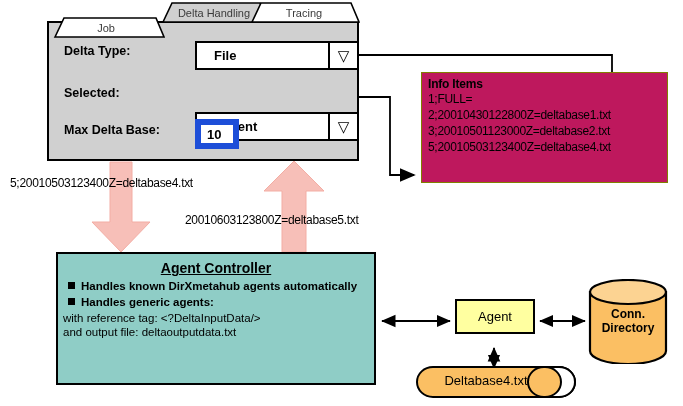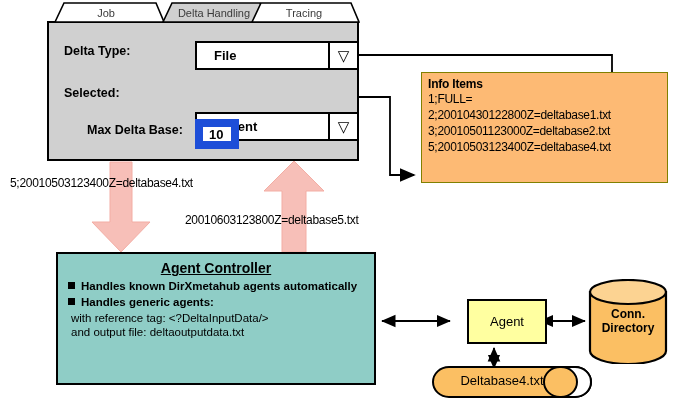--- a/index.html
+++ b/index.html
@@ -19,76 +19,76 @@
   .tabbg{position:absolute;left:0;top:0;width:100%;height:100%;z-index:1;}
 
   .row{position:absolute;display:flex;align-items:center;text-align:right;}
   .fieldlabel{font-size:12.5px;font-weight:bold;color:#000;}
   .combo{position:relative;background:#fff;border:2px solid #000;box-sizing:border-box;
          height:29px;display:flex;align-items:center;}
   .combo .val{font-size:13px;font-weight:bold;color:#000;padding-left:17px;}
   .combo .arrowbox{position:absolute;right:0;top:0;bottom:0;width:27px;
                    border-left:2px solid #000;display:flex;align-items:center;justify-content:center;
                    font-size:15px;line-height:1;color:#000;}
-  .txtbox{background:#fff;border:8px solid #1d4ed8;box-sizing:border-box;height:30px;width:44px;
+  .txtbox{background:#fff;border:6px solid #1d4ed8;box-sizing:border-box;height:30px;width:44px;
           display:flex;align-items:center;}
   .txtbox .val{font-size:13px;font-weight:bold;padding-left:6px;}
 
   
   #info-items{position:absolute;left:421px;top:72px;width:247px;height:111px;
-              background:#fdba74;border:1px solid #808000;box-sizing:border-box;
+              background:#be185d;border:1px solid #808000;box-sizing:border-box;
               padding:4px 0 0 6px;}
   #info-items .title{font-size:12px;font-weight:bold;color:#000;letter-spacing:-0.2px;}
   #info-items .line{font-size:12px;color:#000;letter-spacing:-0.3px;line-height:16px;white-space:nowrap;}
 
   
   .flowlabel{position:absolute;font-size:12px;color:#000;letter-spacing:-0.3px;white-space:nowrap;}
 
   
   #agent-controller{position:absolute;left:56px;top:252px;width:320px;height:133px;
                     background:#8fcdc6;border:2px solid #000;box-sizing:border-box;}
   #agent-controller .ac-title{text-align:center;font-size:14px;font-weight:bold;margin-top:6px;color:#000;text-decoration:underline;}
   #agent-controller ul{list-style:none;margin:4px 0 0 0;padding:0 6px 0 10px;}
   #agent-controller li{font-size:11.5px;font-weight:bold;color:#000;line-height:13.5px;
                        position:relative;padding-left:13px;margin-bottom:2px;}
   #agent-controller li .bullet{position:absolute;left:0;top:2px;width:7px;height:7px;background:#000;}
-  #agent-controller .sub{font-weight:normal;font-size:11.5px;padding-left:13px;line-height:14px;color:#000;}
-
-  
-  #agent-box{position:absolute;left:455px;top:299px;width:80px;height:45px;
+  #agent-controller .sub{font-weight:normal;font-size:11.5px;padding-left:5px;line-height:14px;color:#000;}
+
+  
+  #agent-box{position:absolute;left:455px;top:299px;width:80px;height:35px;
              background:#ffffa0;border:2px solid #000;box-sizing:border-box;
              display:flex;align-items:center;justify-content:center;
-             font-size:13px;color:#000;margin-left:12px;}
+             font-size:13px;color:#000;}
 
   
   #conn-directory{position:absolute;left:588px;top:279px;width:80px;height:62px;}
   #conn-directory .cyl-text{position:absolute;left:0;top:28px;width:80px;text-align:center;
                             font-size:12px;font-weight:bold;color:#000;line-height:14px;}
 
   
-  #deltabase-file{position:absolute;left:432px;top:366px;width:160px;height:36px;text-decoration:underline;}
+  #deltabase-file{position:absolute;left:416px;top:366px;width:160px;height:36px;text-decoration:underline;}
   #deltabase-file .tape-text{position:absolute;left:0;top:7px;width:140px;text-align:center;
                              font-size:13px;color:#000;}
 </style>
 </head>
 <body>
 
 <div class="stage">
 
   <svg class="layer">
 
     <polygon points="110,162 132,162 132,222 150,222 121,252 92,222 110,222" fill="#f7bfb8" stroke="#f3ada4" stroke-width="1"></polygon>
 
     <polygon points="294,161 324,191 306,191 306,252 282,252 282,191 264,191" fill="#f7bfb8" stroke="#f3ada4" stroke-width="1"></polygon>
   </svg>
 
   <div id="tab-panel"></div>
 
   <div class="tabstrip">
-    <div class="tab" style="left:0px;width:118px;">
+    <div class="tab" style="left:0px;width:118px;margin-top:15px;">
       <svg class="tabbg" viewBox="0 0 118 21" preserveAspectRatio="none">
         <polygon points="8,20 17,1 109,1 117,20" fill="#ffffff" stroke="#000000" stroke-width="1.6"></polygon>
       </svg>
       <span class="tablabel">Job</span>
     </div>
     <div class="tab" style="left:112px;width:110px;">
       <svg class="tabbg" viewBox="0 0 110 21" preserveAspectRatio="none">
         <polygon points="4,20 13,1 101,1 109,20" fill="#d0d0d0" stroke="#000000" stroke-width="1.6"></polygon>
       </svg>
       <span class="tablabel">Delta Handling</span>
@@ -110,21 +110,21 @@
   </div>
 
   <div class="row" style="left:64px;top:86px;">
     <span class="fieldlabel">Selected:</span>
   </div>
   <div class="combo" style="left:195px;top:83px;width:164px;">
     <span class="val">Recent</span>
     <span class="arrowbox">▽</span>
   </div>
 
-  <div class="row" style="left:64px;top:123px;margin-left:23px;">
+  <div class="row" style="left:64px;top:123px;">
     <span class="fieldlabel">Max Delta Base:</span>
   </div>
   <div class="txtbox" style="position:absolute;left:195px;top:119px;">
     <span class="val">10</span>
   </div>
 
   <svg class="layer">
     <defs>
       <marker id="ah" markerWidth="9" markerHeight="9" refX="8" refY="4.5" orient="auto">
         <polygon points="0,0.6 9,4.5 0,8.4" fill="#000"></polygon>

